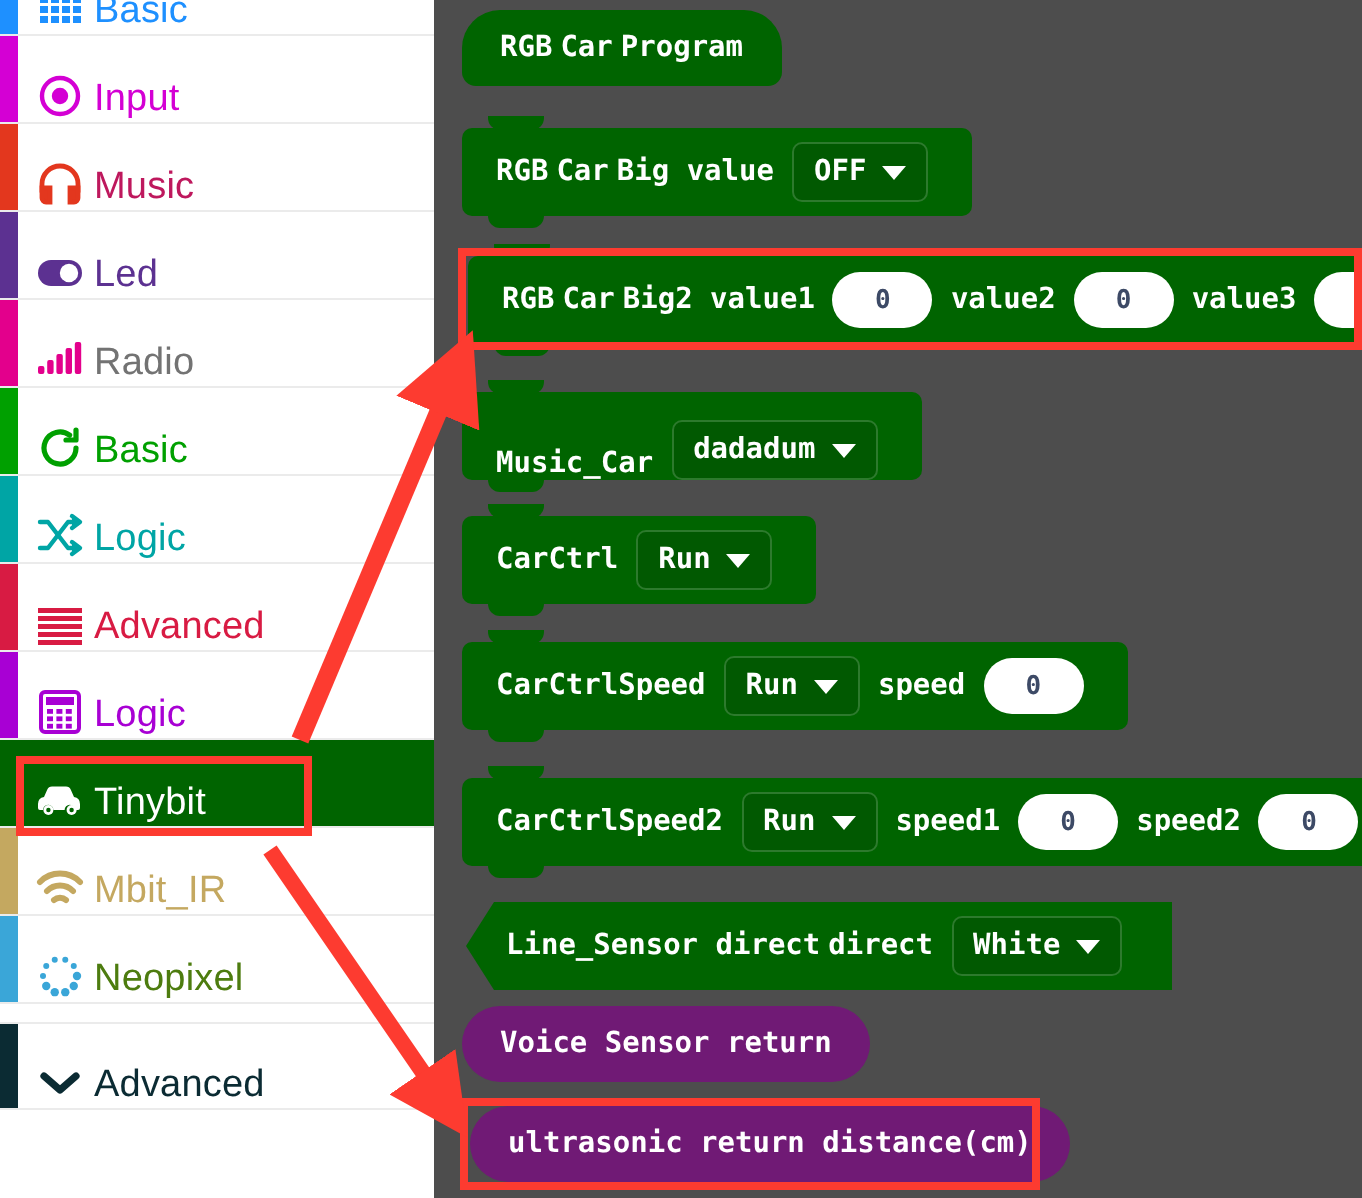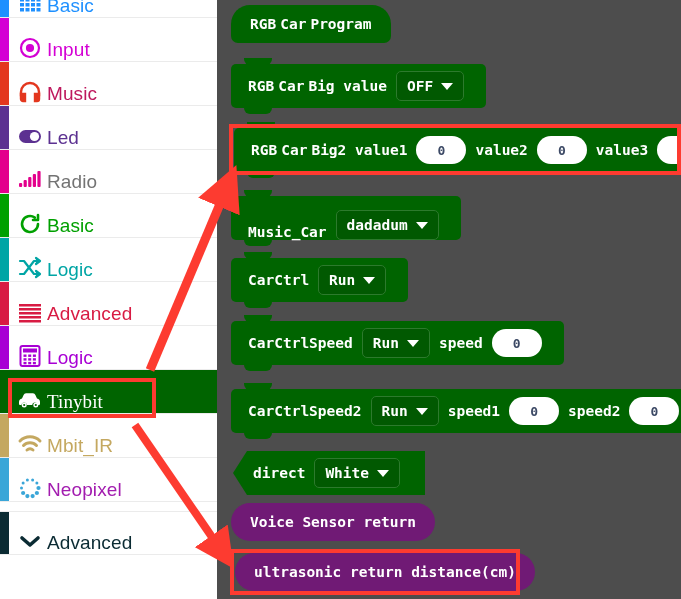--- a/index.html
+++ b/index.html
@@ -227,21 +227,21 @@
         <div class="cat-swatch" style="background: rgb(0, 100, 0);"></div>
         <div class="cat-icon">
           <svg width="28" height="28" viewBox="0 0 28 28">
             <path d="M3 17 q0 -3 3 -3.5 l1.6 -3.6 q.7 -1.6 2.4 -1.6 h7 q1.7 0 2.4 1.6 l1.6 3.6 q3 .5 3 3.5 v2 q0 1 -1 1 h-1.5 a2.6 2.6 0 0 0 -5.2 0 h-5.6 a2.6 2.6 0 0 0 -5.2 0 H4 q-1 0 -1 -1 z" fill="#ffffff"></path>
             <circle cx="8.2" cy="20" r="2.5" fill="#ffffff"></circle>
             <circle cx="8.2" cy="20" r="1.1" fill="#006400"></circle>
             <circle cx="19.8" cy="20" r="2.5" fill="#ffffff"></circle>
             <circle cx="19.8" cy="20" r="1.1" fill="#006400"></circle>
           </svg>
         </div>
-        <span class="cat-label" style="color: rgb(255, 255, 255); font-family: Liberation Serif, serif;">Tinybit</span>
+        <span class="cat-label" style="color: rgb(255, 255, 255);">Tinybit</span>
       </div>
       <div class="cat-row">
         <div class="cat-swatch" style="background: rgb(196, 168, 96);"></div>
         <div class="cat-icon">
           <svg width="26" height="26" viewBox="0 0 26 26" fill="none" stroke="#c4a860" stroke-linecap="round">
             <path d="M3 10 a14 14 0 0 1 20 0" stroke-width="3"></path>
             <path d="M6.5 14.5 a9 9 0 0 1 13 0" stroke-width="3"></path>
             <path d="M10 19 a4.5 4.5 0 0 1 6 0" stroke-width="3"></path>
           </svg>
         </div>
@@ -256,21 +256,21 @@
             <circle cx="15.63" cy="21.08" r="2.10" fill="#3aa6d8"></circle>
             <circle cx="10.37" cy="21.08" r="2.10" fill="#3aa6d8"></circle>
             <circle cx="6.12" cy="18.00" r="2.10" fill="#3aa6d8"></circle>
             <circle cx="4.50" cy="13.00" r="1.50" fill="#3aa6d8"></circle>
             <circle cx="6.12" cy="8.00" r="1.50" fill="#3aa6d8"></circle>
             <circle cx="10.37" cy="4.92" r="1.50" fill="#3aa6d8"></circle>
             <circle cx="15.63" cy="4.92" r="1.50" fill="#3aa6d8"></circle>
             <circle cx="19.88" cy="8.00" r="1.50" fill="#3aa6d8"></circle>
           </svg>
         </div>
-        <span class="cat-label" style="color: #a21caf;">Neopixel</span>
+        <span class="cat-label" style="color: #4d7c0f;">Neopixel</span>
       </div>
       <div class="sidebar-gap"></div>
       <div class="cat-row adv">
         <div class="cat-swatch" style="background: rgb(11, 43, 51);"></div>
         <div class="cat-icon">
           <svg width="26" height="26" viewBox="0 0 26 26" fill="none" stroke="#0b2b33" stroke-width="3.6" stroke-linecap="round" stroke-linejoin="round">
             <path d="M5 10 l8 7 8 -7"></path>
           </svg>
         </div>
         <span class="cat-label" style="color: rgb(11, 43, 51);">Advanced</span>
@@ -342,20 +342,21 @@
         <span class="fld-drop">
           <span>Run</span>
           <span class="caret"></span>
         </span>
         <span class="txt">speed1</span>
         <span class="fld-num">0</span>
         <span class="txt">speed2</span>
         <span class="fld-num">0</span>
       </div>
       <div class="blk blk-bool" style="left: 16px; top: 451px;">
+        <span class="txt">Line_Sensor direct</span>
         <span class="txt">direct</span>
         <span class="fld-drop">
           <span>White</span>
           <span class="caret"></span>
         </span>
       </div>
       <div class="blk blk-report" style="left: 14px; top: 503px;">
         <span class="txt">Voice Sensor return</span>
       </div>
       <div class="blk blk-report" style="left: 18px; top: 553px;">

